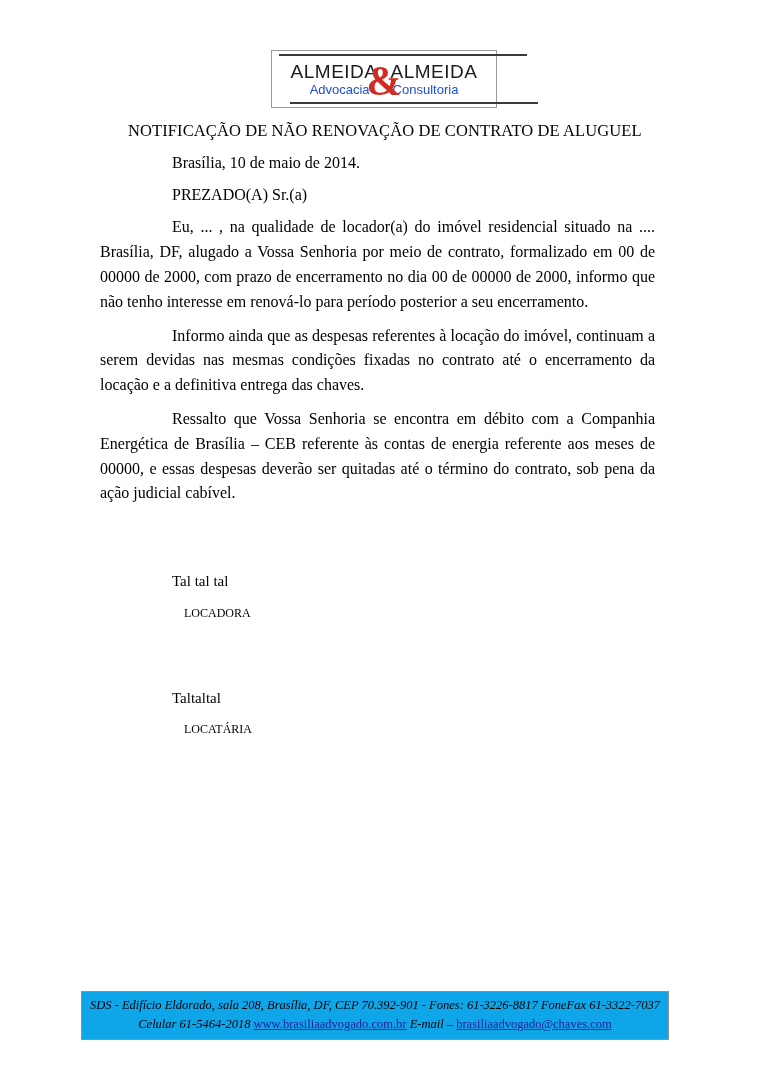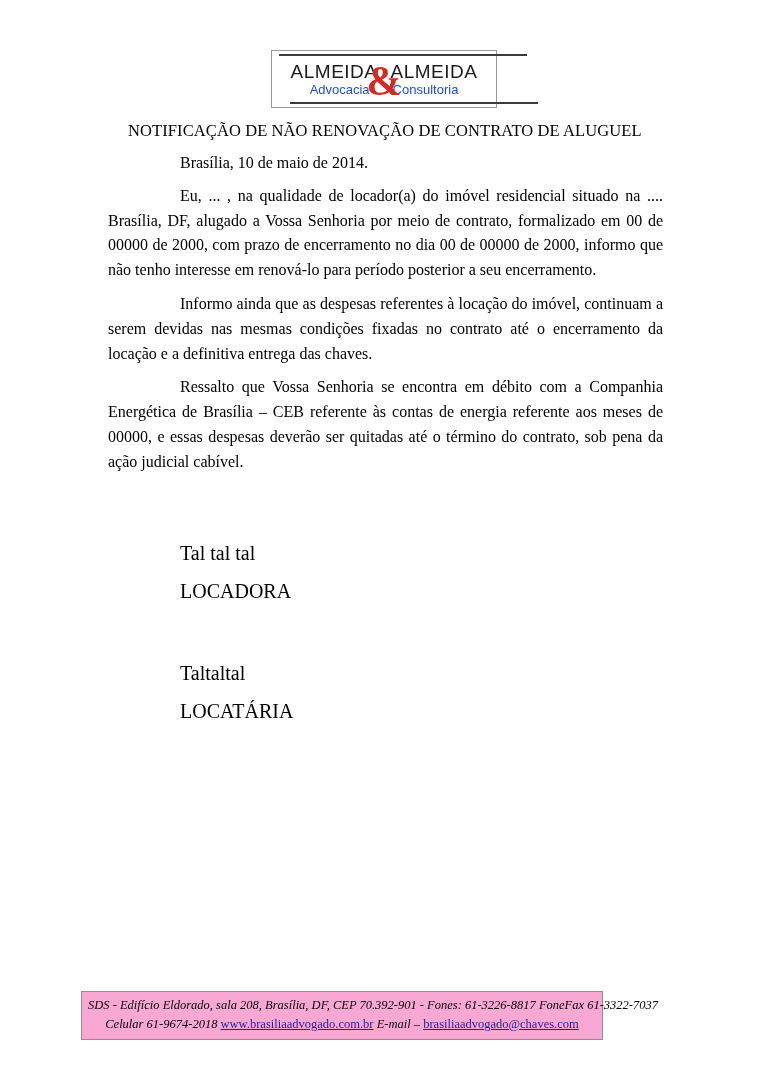--- a/index.html
+++ b/index.html
@@ -100,21 +100,21 @@
     position: absolute;
     top: 121px;
     left: 128px;
     font-size: 16.5px;
     letter-spacing: 0.1px;
     white-space: nowrap;
   }
   .content {
     position: absolute;
     top: 152px;
-    left: 108px;
+    left: 100px;
     width: 555px;
   }
   .line-indent {
     margin: 0 0 9px 0;
     padding-left: 72px;
     font-size: 16px;
     line-height: 1.42;
   }
   p.para {
     margin: 0 0 9px 0;
@@ -123,48 +123,48 @@
     text-align: justify;
     text-indent: 72px;
     hyphens: none;
   }
   .sp-1 { height: 56px; }
   .sp-2 { height: 24px; }
   .sp-3 { height: 30px; }
   .signer {
     margin: 0 0 9px 0;
     padding-left: 72px;
-    font-size: 20px;
+    font-size: 15px;
     line-height: 1.42;
   }
   .signer-role {
-    margin: 0;
-    padding-left: 72px;
-    font-size: 20px;
+    margin: 12px;
+    padding-left: 72px;
+    font-size: 12px;
     line-height: 1.42;
   }
   .ciente {
     margin: 0;
     padding-left: 72px;
     font-size: 16px;
     line-height: 1.42;
     white-space: nowrap;
   }
 
   
   .footer-box {
     position: absolute;
     left: 81px;
     top: 991px;
-    width: 522px;
+    width: 588px;
     box-sizing: border-box;
     border: 1px solid #8f8f8f;
     padding: 4px 6px 5px 6px;
     text-align: center;
-    background: #f9a8d4;
+    background: #0ea5e9;
   }
   .footer-line {
     font-style: italic;
     font-size: 12.5px;
     line-height: 1.5;
     color: #000000;
     white-space: nowrap;
   }
   .footer-link {
     color: #22229c;
@@ -195,20 +195,21 @@
       </div>
     </div>
   </div>
 
   <div class="doc-title">NOTIFICAÇÃO DE NÃO RENOVAÇÃO DE CONTRATO DE ALUGUEL</div>
 
   <div class="content">
 
     <div class="line-indent">Brasília, 10 de maio de 2014.</div>
 
+    <div class="line-indent">PREZADO(A) Sr.(a)</div>
 
     <p class="para">Eu, ... , na qualidade de locador(a) do imóvel residencial situado na .... Brasília, DF, alugado a Vossa Senhoria por meio de contrato, formalizado em 00 de 00000 de 2000, com prazo de encerramento no dia 00 de 00000 de 2000, informo que não tenho interesse em renová-lo para período posterior a seu encerramento.</p>
     <p class="para">Informo ainda que as despesas referentes à locação do imóvel, continuam a serem devidas nas mesmas condições fixadas no contrato até o encerramento da locação e a definitiva entrega das chaves.</p>
     <p class="para">Ressalto que Vossa Senhoria se encontra em débito com a Companhia Energética de Brasília – CEB referente às contas de energia referente aos meses de 00000, e essas despesas deverão ser quitadas até o término do contrato, sob pena da ação judicial cabível.</p>
 
 
     <div class="sp-1"></div>
 
     <div class="signer">Tal tal tal</div>
     <div class="signer-role">LOCADORA</div>
@@ -217,16 +218,16 @@
 
 
     <div class="sp-3"></div>
 
     <div class="signer">Taltaltal</div>
     <div class="signer-role">LOCATÁRIA</div>
   </div>
 
   <div class="footer-box">
     <div class="footer-line">SDS - Edifício Eldorado, sala 208, Brasília, DF, CEP 70.392-901 - Fones: 61-3226-8817 FoneFax 61-3322-7037</div>
-    <div class="footer-line"><span class="footer-em">Celular 61-9674-2018</span> <a class="footer-link" href="#">www.brasiliaadvogado.com.br</a> <span class="footer-em">E-mail –</span> <a class="footer-link" href="#">brasiliaadvogado@chaves.com</a></div>
+    <div class="footer-line"><span class="footer-em">Celular 61-5464-2018</span> <a class="footer-link" href="#">www.brasiliaadvogado.com.br</a> <span class="footer-em">E-mail –</span> <a class="footer-link" href="#">brasiliaadvogado@chaves.com</a></div>
   </div>
 
 </div>
 
 </body></html>

